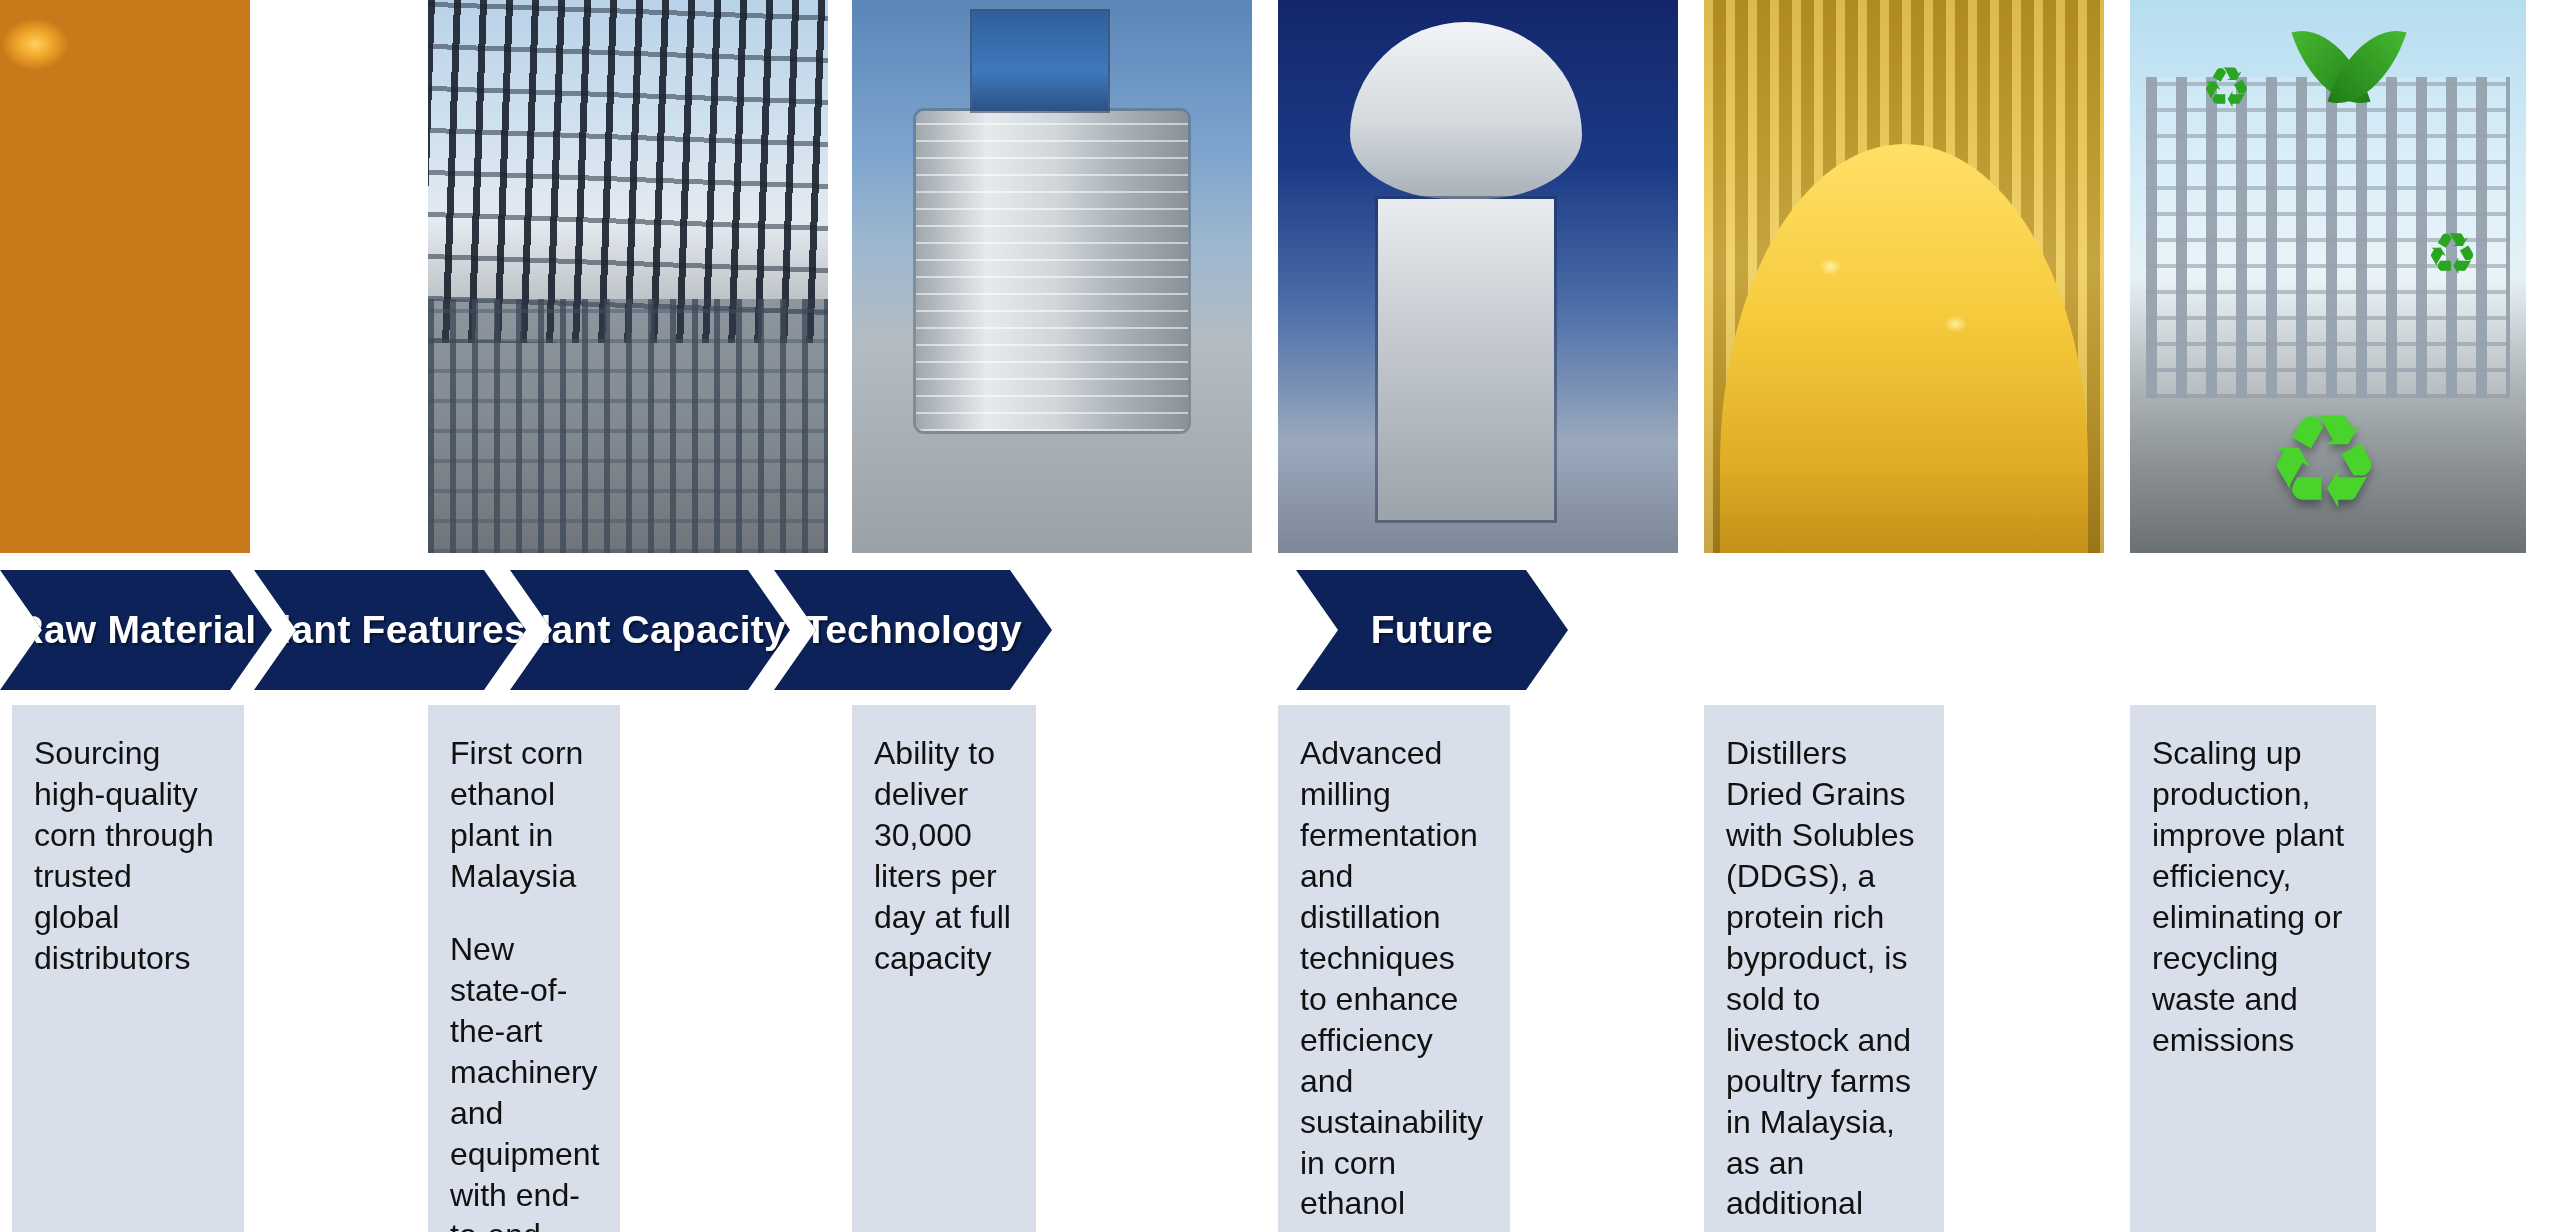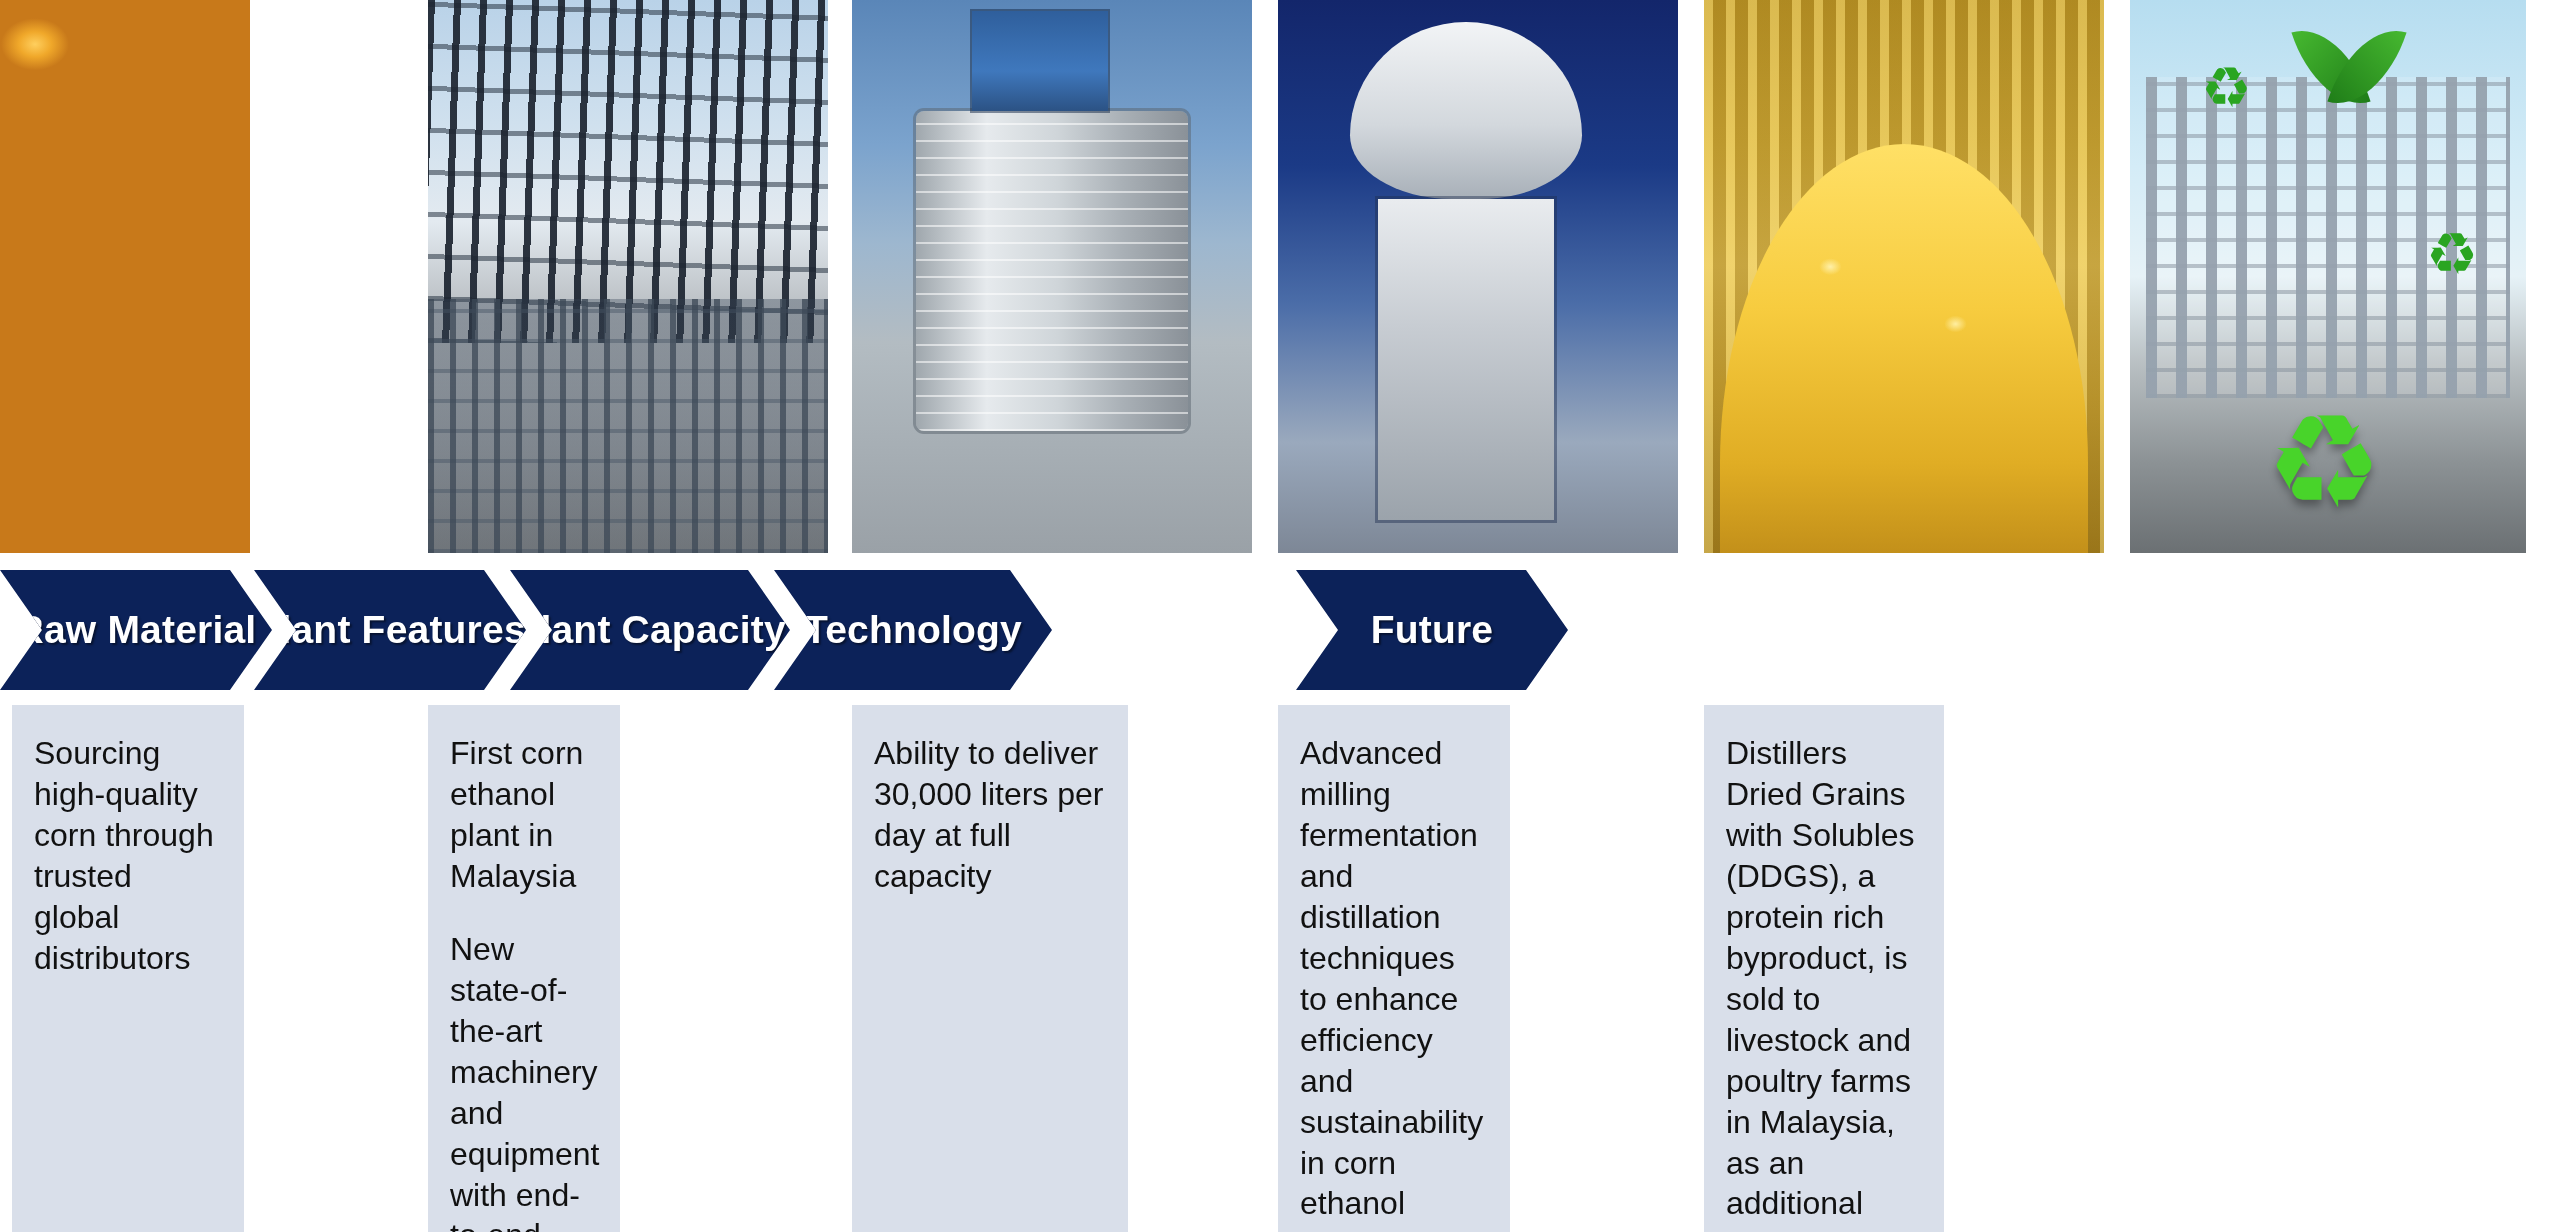--- a/index.html
+++ b/index.html
@@ -246,23 +246,26 @@
     <span class="chev-label">Future</span>
   </div>
 
   <div class="desc" style="left:12px;width:232px;">
     <p>Sourcing high-quality corn through trusted global distributors</p>
   </div>
   <div class="desc" style="left:428px;width:192px;">
     <p>First corn ethanol plant in Malaysia</p>
     <p>New state-of-the-art machinery and equipment with end-to-end production</p>
   </div>
-  <div class="desc" style="left:852px;width:276px;">
+  <div class="desc" style="left:852px;width:184px;">
     <p>Ability to deliver 30,000 liters per day at full capacity</p>
   </div>
   <div class="desc" style="left:1278px;width:232px;">
     <p>Advanced milling fermentation and distillation techniques to enhance efficiency and sustainability in corn ethanol production</p>
   </div>
   <div class="desc" style="left:1704px;width:240px;">
     <p>Distillers Dried Grains with Solubles (DDGS), a protein rich byproduct, is sold to livestock and poultry farms in Malaysia, as an additional revenue stream, whilst minimizing waste</p>
   </div>
+  <div class="desc" style="left:2130px;width:246px;">
+    <p>Scaling up production, improve plant efficiency, eliminating or recycling waste and emissions</p>
+  </div>
 
 </div>
 
 </body></html>

